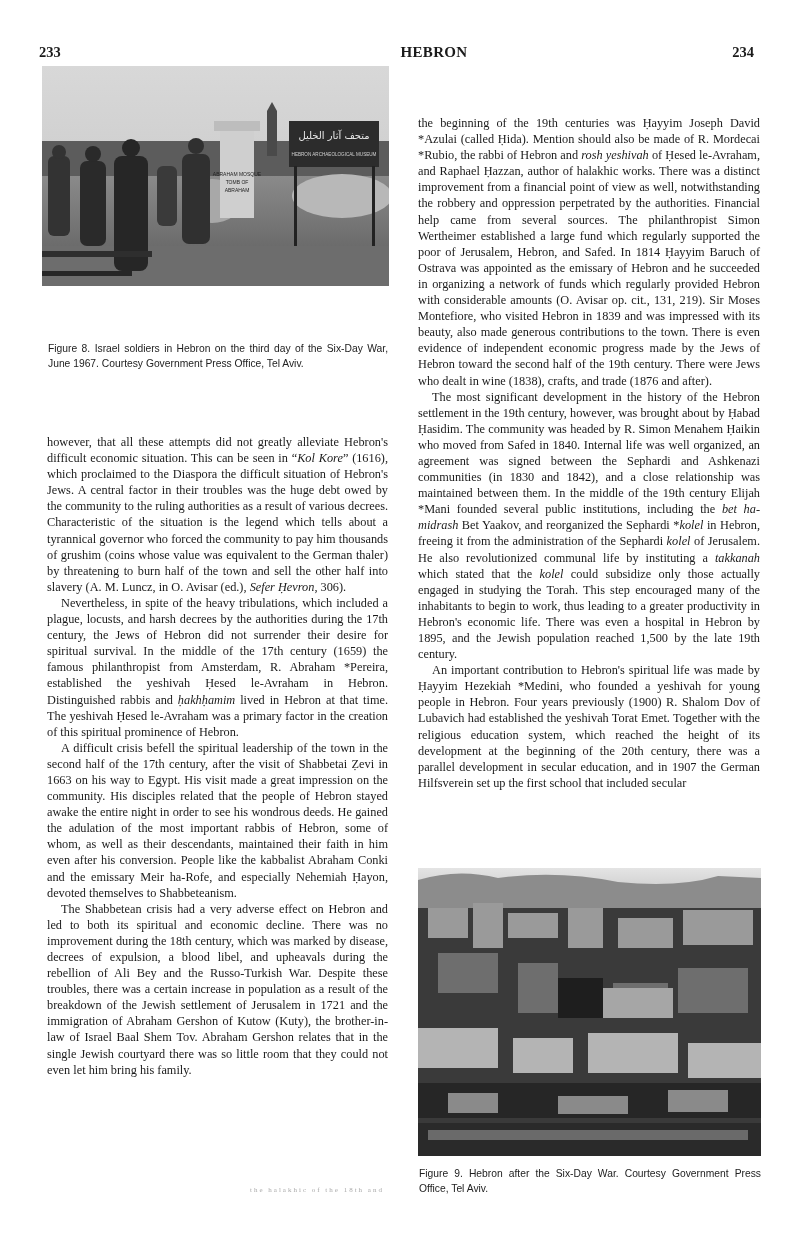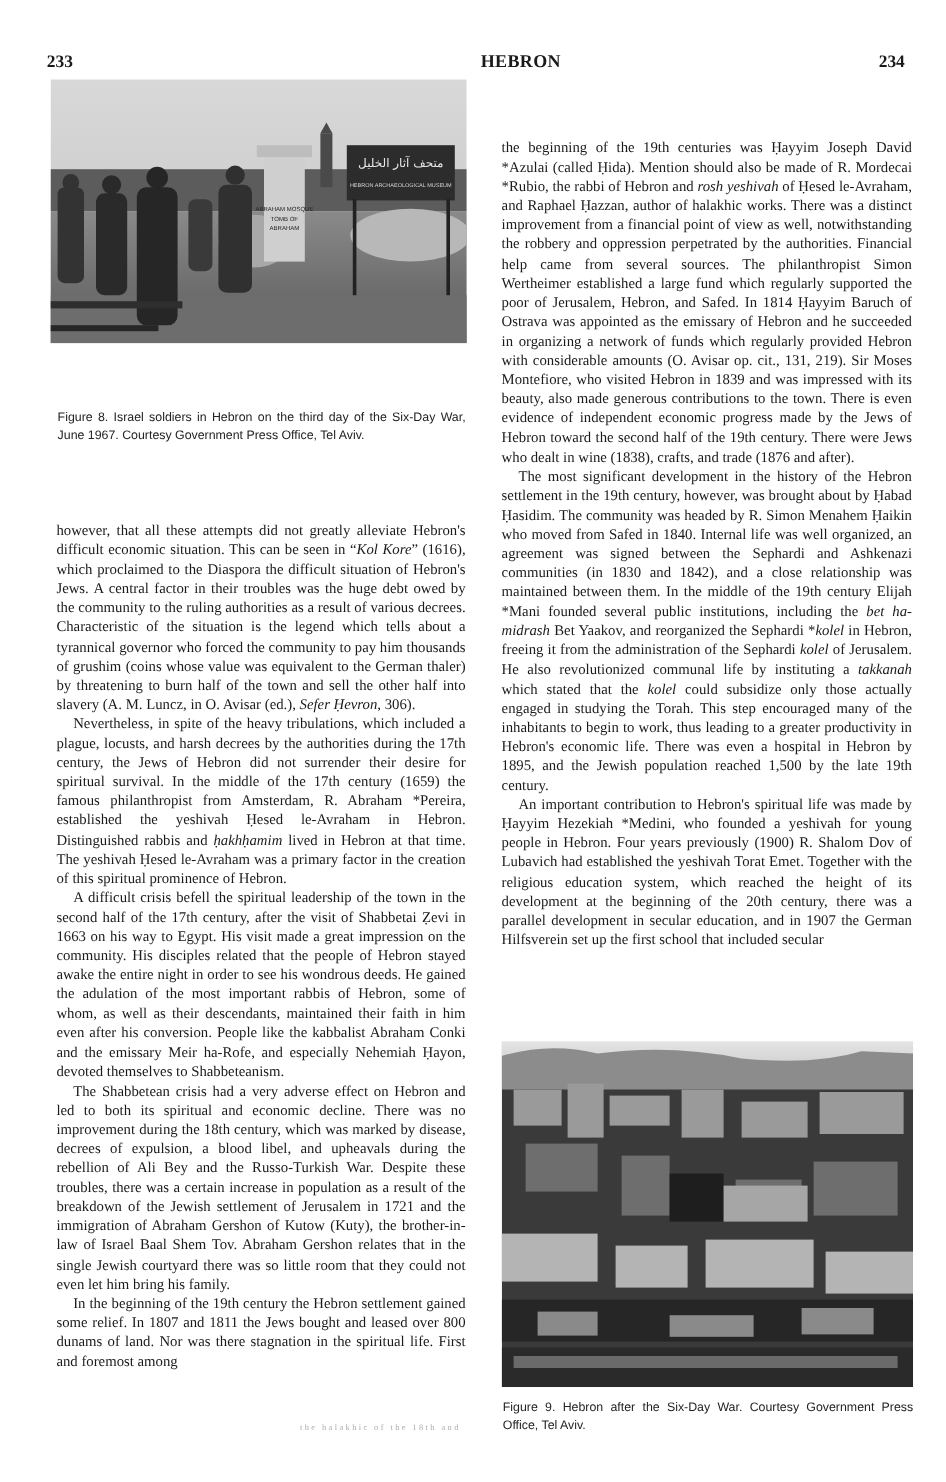--- a/index.html
+++ b/index.html
@@ -80,21 +80,20 @@
     <rect x="0" y="205" width="90" height="5" fill="#262626"></rect>
   </svg>
 </div>
 <div class="caption" style="left:48px; top:322px; width:340px;margin-top:20px;">Figure 8. Israel soldiers in Hebron on the third day of the Six-Day War, June 1967. Courtesy Government Press Office, Tel Aviv.</div>
 
 <div class="col col-left" style="top:386px;margin-top:48px;">
   <p class="noindent"><span>however, that all these attempts did not greatly alleviate Hebron's difficult economic situation. This can be seen in “</span><i>Kol Kore</i><span>” (1616), which proclaimed to the Diaspora the difficult situation of Hebron's Jews. A central factor in their troubles was the huge debt owed by the community to the ruling authorities as a result of various decrees. Characteristic of the situation is the legend which tells about a tyrannical governor who forced the community to pay him thousands of grushim (coins whose value was equivalent to the German thaler) by threatening to burn half of the town and sell the other half into slavery (A. M. Luncz, in O. Avisar (ed.), </span><i>Sefer Ḥevron</i><span>, 306).</span></p>
   <p><span>Nevertheless, in spite of the heavy tribulations, which included a plague, locusts, and harsh decrees by the authorities during the 17th century, the Jews of Hebron did not surrender their desire for spiritual survival. In the middle of the 17th century (1659) the famous philanthropist from Amsterdam, R. Abraham *Pereira, established the yeshivah Ḥesed le-Avraham in Hebron. Distinguished rabbis and </span><i>ḥakhḥamim</i><span> lived in Hebron at that time. The yeshivah Ḥesed le-Avraham was a primary factor in the creation of this spiritual prominence of Hebron.</span></p>
   <p>A difficult crisis befell the spiritual leadership of the town in the second half of the 17th century, after the visit of Shabbetai Ẓevi in 1663 on his way to Egypt. His visit made a great impression on the community. His disciples related that the people of Hebron stayed awake the entire night in order to see his wondrous deeds. He gained the adulation of the most important rabbis of Hebron, some of whom, as well as their descendants, maintained their faith in him even after his conversion. People like the kabbalist Abraham Conki and the emissary Meir ha-Rofe, and especially Nehemiah Ḥayon, devoted themselves to Shabbeteanism.</p>
   <p>The Shabbetean crisis had a very adverse effect on Hebron and led to both its spiritual and economic decline. There was no improvement during the 18th century, which was marked by disease, decrees of expulsion, a blood libel, and upheavals during the rebellion of Ali Bey and the Russo-Turkish War. Despite these troubles, there was a certain increase in population as a result of the breakdown of the Jewish settlement of Jerusalem in 1721 and the immigration of Abraham Gershon of Kutow (Kuty), the brother-in-law of Israel Baal Shem Tov. Abraham Gershon relates that in the single Jewish courtyard there was so little room that they could not even let him bring his family.</p>
-  <p>In the beginning of the 19th century the Hebron settlement gained some relief. In 1807 and 1811 the Jews bought and leased over 800 dunams of land. Nor was there stagnation in the spiritual life. First and foremost among</p>
 </div>
 <div class="fade" style="left:250px; top:1186px; font-size:7px; letter-spacing:2px; color:#aaa;">the halakhic of the 18th and</div>
 
 <div class="col col-right" style="top:80px;margin-top:35px;">
   <p class="noindent"><span>the beginning of the 19th centuries was Ḥayyim Joseph David *Azulai (called Ḥida). Mention should also be made of R. Mordecai *Rubio, the rabbi of Hebron and </span><i>rosh yeshivah</i><span> of Ḥesed le-Avraham, and Raphael Ḥazzan, author of halakhic works. There was a distinct improvement from a financial point of view as well, notwithstanding the robbery and oppression perpetrated by the authorities. Financial help came from several sources. The philanthropist Simon Wertheimer established a large fund which regularly supported the poor of Jerusalem, Hebron, and Safed. In 1814 Ḥayyim Baruch of Ostrava was appointed as the emissary of Hebron and he succeeded in organizing a network of funds which regularly provided Hebron with considerable amounts (O. Avisar op. cit., 131, 219). Sir Moses Montefiore, who visited Hebron in 1839 and was impressed with its beauty, also made generous contributions to the town. There is even evidence of independent economic progress made by the Jews of Hebron toward the second half of the 19th century. There were Jews who dealt in wine (1838), crafts, and trade (1876 and after).</span></p>
   <p><span>The most significant development in the history of the Hebron settlement in the 19th century, however, was brought about by Ḥabad Ḥasidim. The community was headed by R. Simon Menahem Ḥaikin who moved from Safed in 1840. Internal life was well organized, an agreement was signed between the Sephardi and Ashkenazi communities (in 1830 and 1842), and a close relationship was maintained between them. In the middle of the 19th century Elijah *Mani founded several public institutions, including the </span><i>bet ha-midrash</i><span> Bet Yaakov, and reorganized the Sephardi *</span><i>kolel</i><span> in Hebron, freeing it from the administration of the Sephardi </span><i>kolel</i><span> of Jerusalem. He also revolutionized communal life by instituting a </span><i>takkanah</i><span> which stated that the </span><i>kolel</i><span> could subsidize only those actually engaged in studying the Torah. This step encouraged many of the inhabitants to begin to work, thus leading to a greater productivity in Hebron's economic life. There was even a hospital in Hebron by 1895, and the Jewish population reached 1,500 by the late 19th century.</span></p>
   <p>An important contribution to Hebron's spiritual life was made by Ḥayyim Hezekiah *Medini, who founded a yeshivah for young people in Hebron. Four years previously (1900) R. Shalom Dov of Lubavich had established the yeshivah Torat Emet. Together with the religious education system, which reached the height of its development at the beginning of the 20th century, there was a parallel development in secular education, and in 1907 the German Hilfsverein set up the first school that included secular</p>
 </div>
 
 <div class="photo" style="left:418px; top:868px; width:343px; height:288px;" title="Panoramic view of Hebron's old city and hills">

